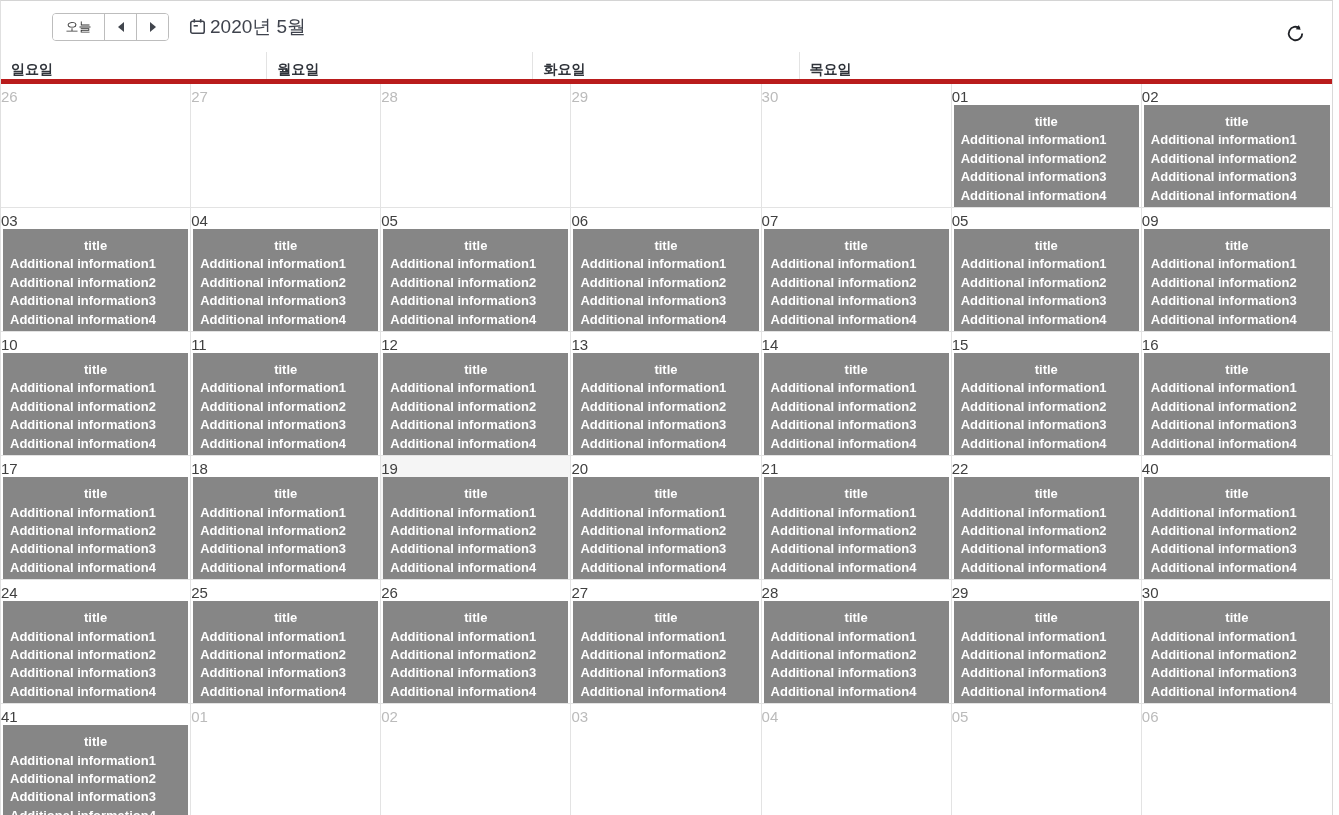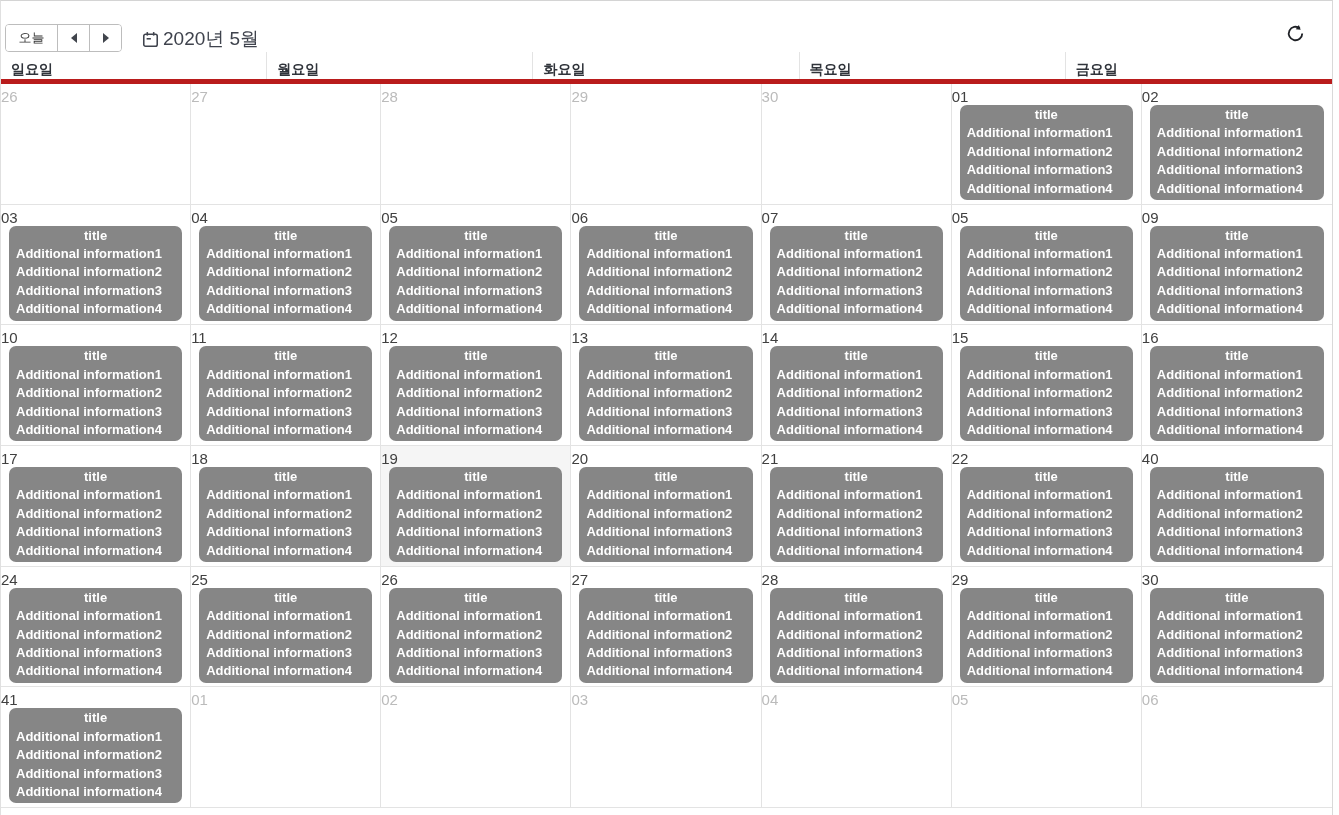--- a/index.html
+++ b/index.html
@@ -3,21 +3,21 @@
 <meta charset="utf-8">
 <style>
   * { box-sizing: border-box; margin: 0; padding: 0; }
   html, body { width: 1339px; height: 815px; background: #fff;
     font-family: "Liberation Sans", "DejaVu Sans", sans-serif; }
   .app { position: relative; width: 1333px; height: 815px;
     border-top: 1px solid #d4d4d4; border-left: 1px solid #e0e0e0; border-right: 1px solid #d9d9d9;
     background: #fff; }
 
   
-  .toolbar { height: 51px; position: relative; display: flex; align-items: flex-end; padding-left: 4px; }
+  .toolbar { height: 51px; position: relative; display: flex; align-items: center; padding-left: 4px; margin-left: 47px; }
   .btn-group { display: inline-flex; height: 28px; border: 1px solid #bdbdbd; border-radius: 4px;
     overflow: hidden; background: #fff; }
   .btn { display: flex; align-items: center; justify-content: center; background: #fff; border: none;
     cursor: pointer; font-family: inherit; }
   .btn-today { width: 51px; font-size: 13px; color: #333; }
   .btn-nav { width: 32px; border-left: 1px solid #bdbdbd; }
   .tri-left { width: 0; height: 0; border: 5px solid transparent; border-left: none;
     border-right: 6px solid #41454d; }
   .tri-right { width: 0; height: 0; border: 5px solid transparent; border-right: none;
     border-left: 6px solid #41454d; }
@@ -36,22 +36,22 @@
 
   
   .grid { display: flex; flex-direction: column; height: 724px; }
   .week { flex: 1; display: grid; grid-template-columns: repeat(7, 1fr);
     border-bottom: 1px solid #e3e3e3; }
   .cell { border-right: 1px solid #e3e3e3; background: #fff; overflow: hidden; }
   .cell:last-child { border-right: none; }
   .cell.today { background: #f5f5f5; }
   .daynum { text-align: left; padding: 4px 9px 1px 0; font-size: 15px; color: #404040; height: 21px; }
   .cell.outside .daynum { color: #bbbbbb; }
-  .event { margin: 0 8px; background: #868686; border-radius: 7px; color: #fff;
-    font-size: 13px; font-weight: bold; line-height: 18.4px; padding: 1px 0 2px; }
+  .event { margin: 0 2px; background: #868686; border-radius: 0; color: #fff;
+    font-size: 13px; font-weight: bold; line-height: 18.4px; padding: 8px 0 2px; }
   .ev-title { text-align: center; }
   .ev-line { padding-left: 7px; white-space: nowrap; }
 </style>
 </head>
 <body>
 
 <div class="app">
 
   <div class="toolbar">
     <div class="btn-group">
@@ -82,21 +82,20 @@
         </svg>
       </span>
     </button>
   </div>
 
   <div class="weekday-row">
     <div class="weekday">일요일</div>
     <div class="weekday">월요일</div>
     <div class="weekday">화요일</div>
     <div class="weekday">목요일</div>
-    <div class="weekday">금요일</div>
   </div>
 
   <div class="grid" id="grid">
       <div class="week">
         <div class="cell outside">
     <div class="daynum">26</div>
 
   </div>
         <div class="cell outside">
     <div class="daynum">27</div>

